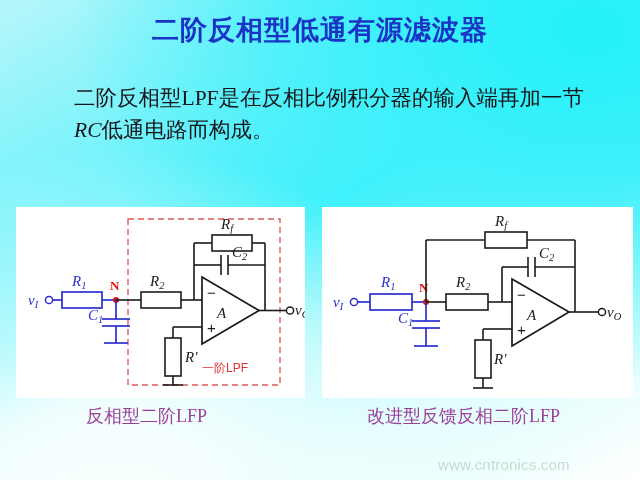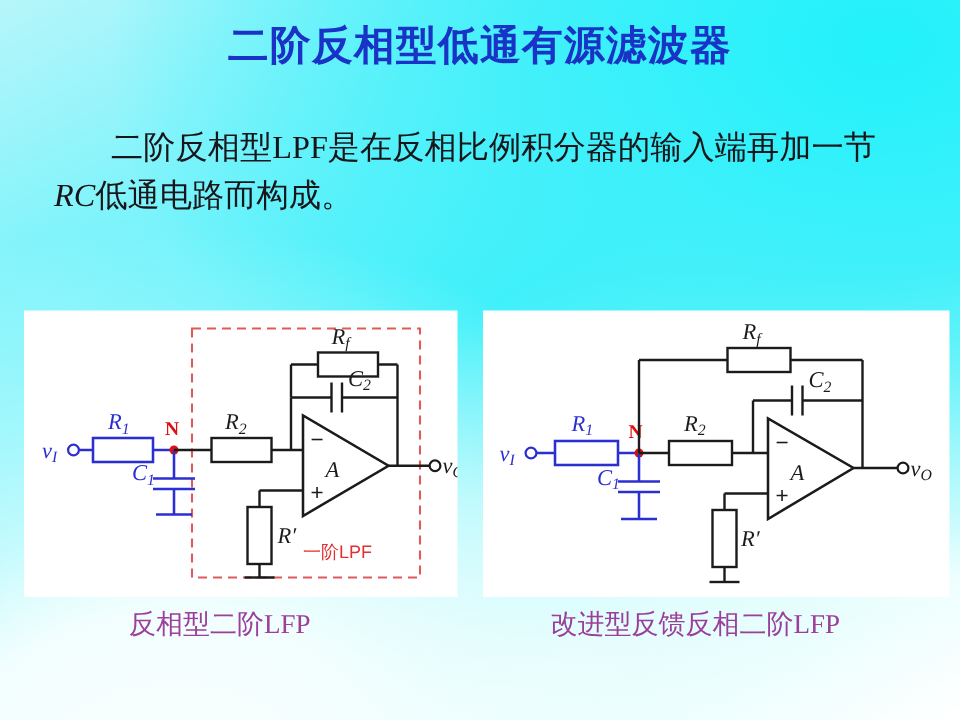--- a/index.html
+++ b/index.html
@@ -20,21 +20,21 @@
     font-family:"Liberation Sans","DejaVu Sans",sans-serif;
     font-weight:bold;font-size:27px;letter-spacing:1px;
     color:#1933c6;line-height:1.1;
   }
 
   #body-text{
     position:absolute;top:83px;left:36px;width:570px;
     font-size:21.5px;color:#17161a;line-height:1.48;text-indent:38px;
     font-family:"Liberation Serif","DejaVu Serif",serif;
   }
-  #body-text i{font-family:"Liberation Serif",serif;font-style:italic;}
+  #body-text i{font-family:"Liberation Serif",serif;font-style:italic;margin-left:38px;}
 
   .panel{
     position:absolute;top:207px;height:191px;background:#ffffff;
   }
   #panel-left{left:16px;width:289px;}
   #panel-right{left:322px;width:311px;}
 
   .caption{
     position:absolute;top:404px;
     font-size:18px;color:#9b3f9b;
@@ -224,14 +224,15 @@
       <circle class="termk" cx="280" cy="105" r="3.6"></circle>
       <text class="lbl" x="285" y="110">
         <tspan>v</tspan><tspan class="sub" dy="3">O</tspan>
       </text>
     </svg>
   </div>
 
   <div class="caption" id="caption-left">反相型二阶LFP</div>
   <div class="caption" id="caption-right">改进型反馈反相二阶LFP</div>
 
+  <div id="watermark">www.cntronics.com</div>
 
 </div>
 
 </body></html>

